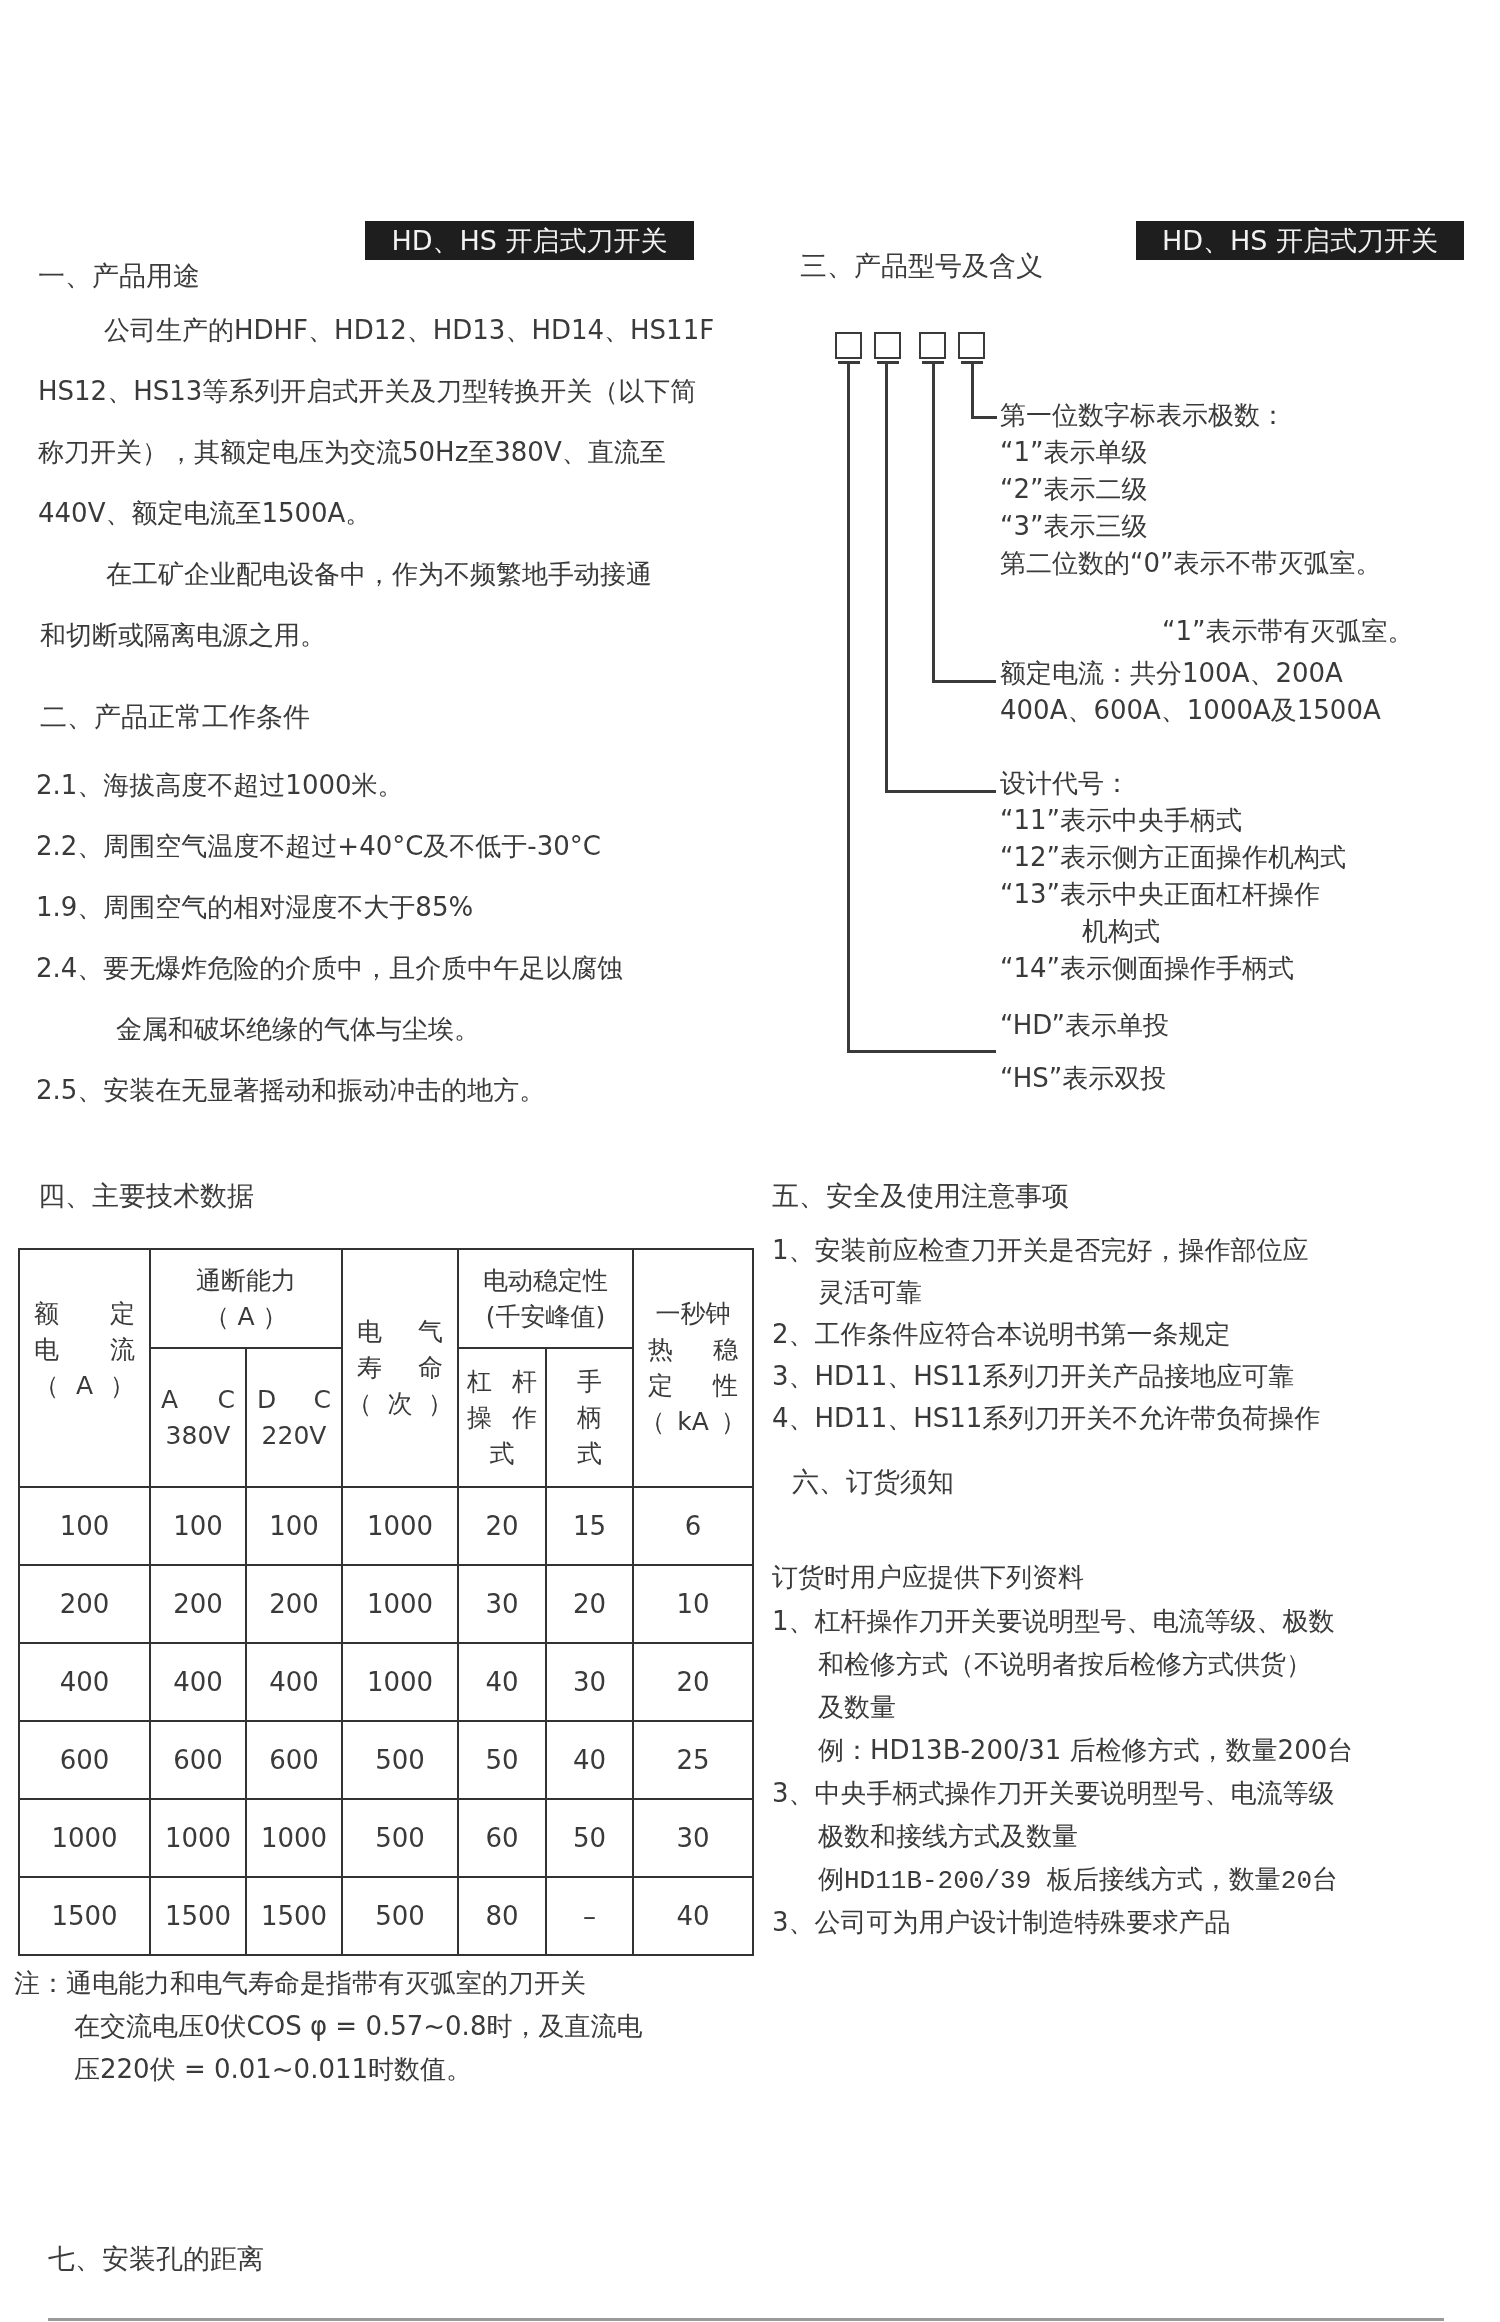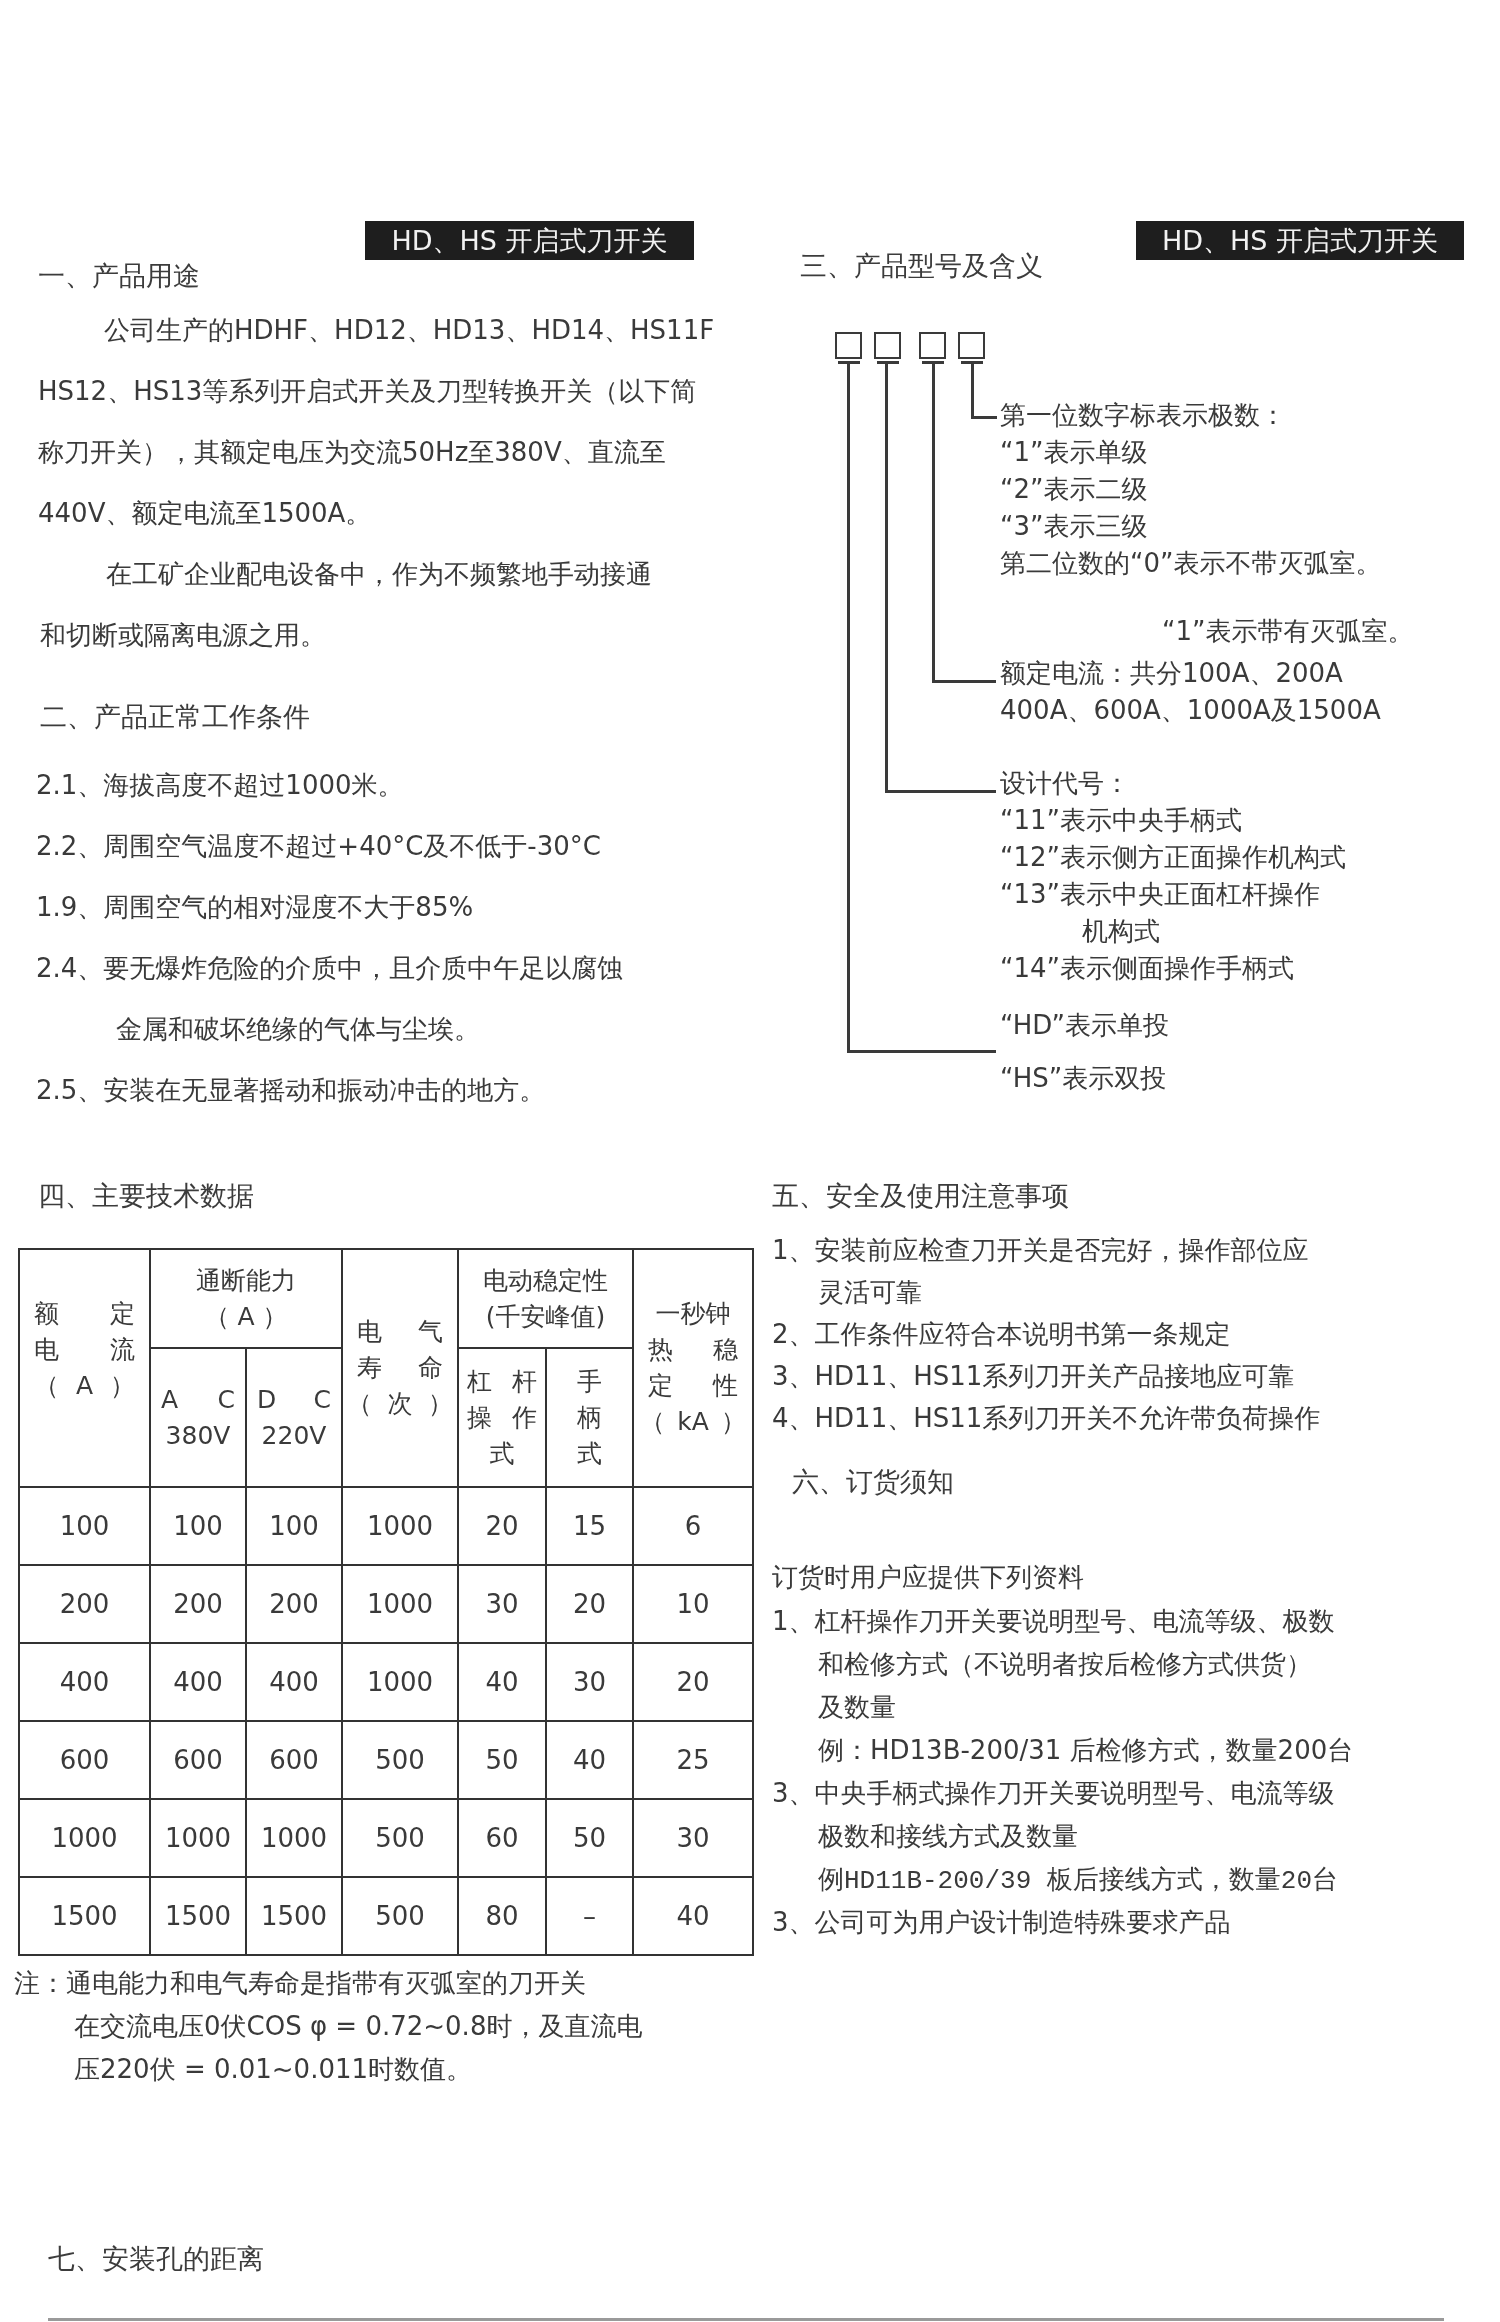--- a/index.html
+++ b/index.html
@@ -259,21 +259,21 @@
         <td>1500</td>
         <td>500</td>
         <td>80</td>
         <td>–</td>
         <td>40</td>
       </tr>
     </tbody>
 </table>
 
 <div class="abs p" style="left:14px; top:1966px;">注：通电能力和电气寿命是指带有灭弧室的刀开关</div>
-<div class="abs p" style="left:74px; top:2009px;">在交流电压0伏COS φ = 0.72~0.8时，及直流电</div>
+<div class="abs p" style="left:74px; top:2009px;">在交流电压0伏COS φ = 0.57~0.8时，及直流电</div>
 <div class="abs p" style="left:74px; top:2052px;">压220伏 = 0.01~0.011时数值。</div>
 
 <div class="abs h2" style="left:772px; top:1178px;">五、安全及使用注意事项</div>
 <div class="abs p" style="left:772px; top:1233px;">1、安装前应检查刀开关是否完好，操作部位应</div>
 <div class="abs p" style="left:818px; top:1275px;">灵活可靠</div>
 <div class="abs p" style="left:772px; top:1317px;">2、工作条件应符合本说明书第一条规定</div>
 <div class="abs p" style="left:772px; top:1359px;">3、HD11、HS11系列刀开关产品接地应可靠</div>
 <div class="abs p" style="left:772px; top:1401px;">4、HD11、HS11系列刀开关不允许带负荷操作</div>
 
 <div class="abs h2" style="left:772px; top:1464px;margin-left:20px;">六、订货须知</div>

